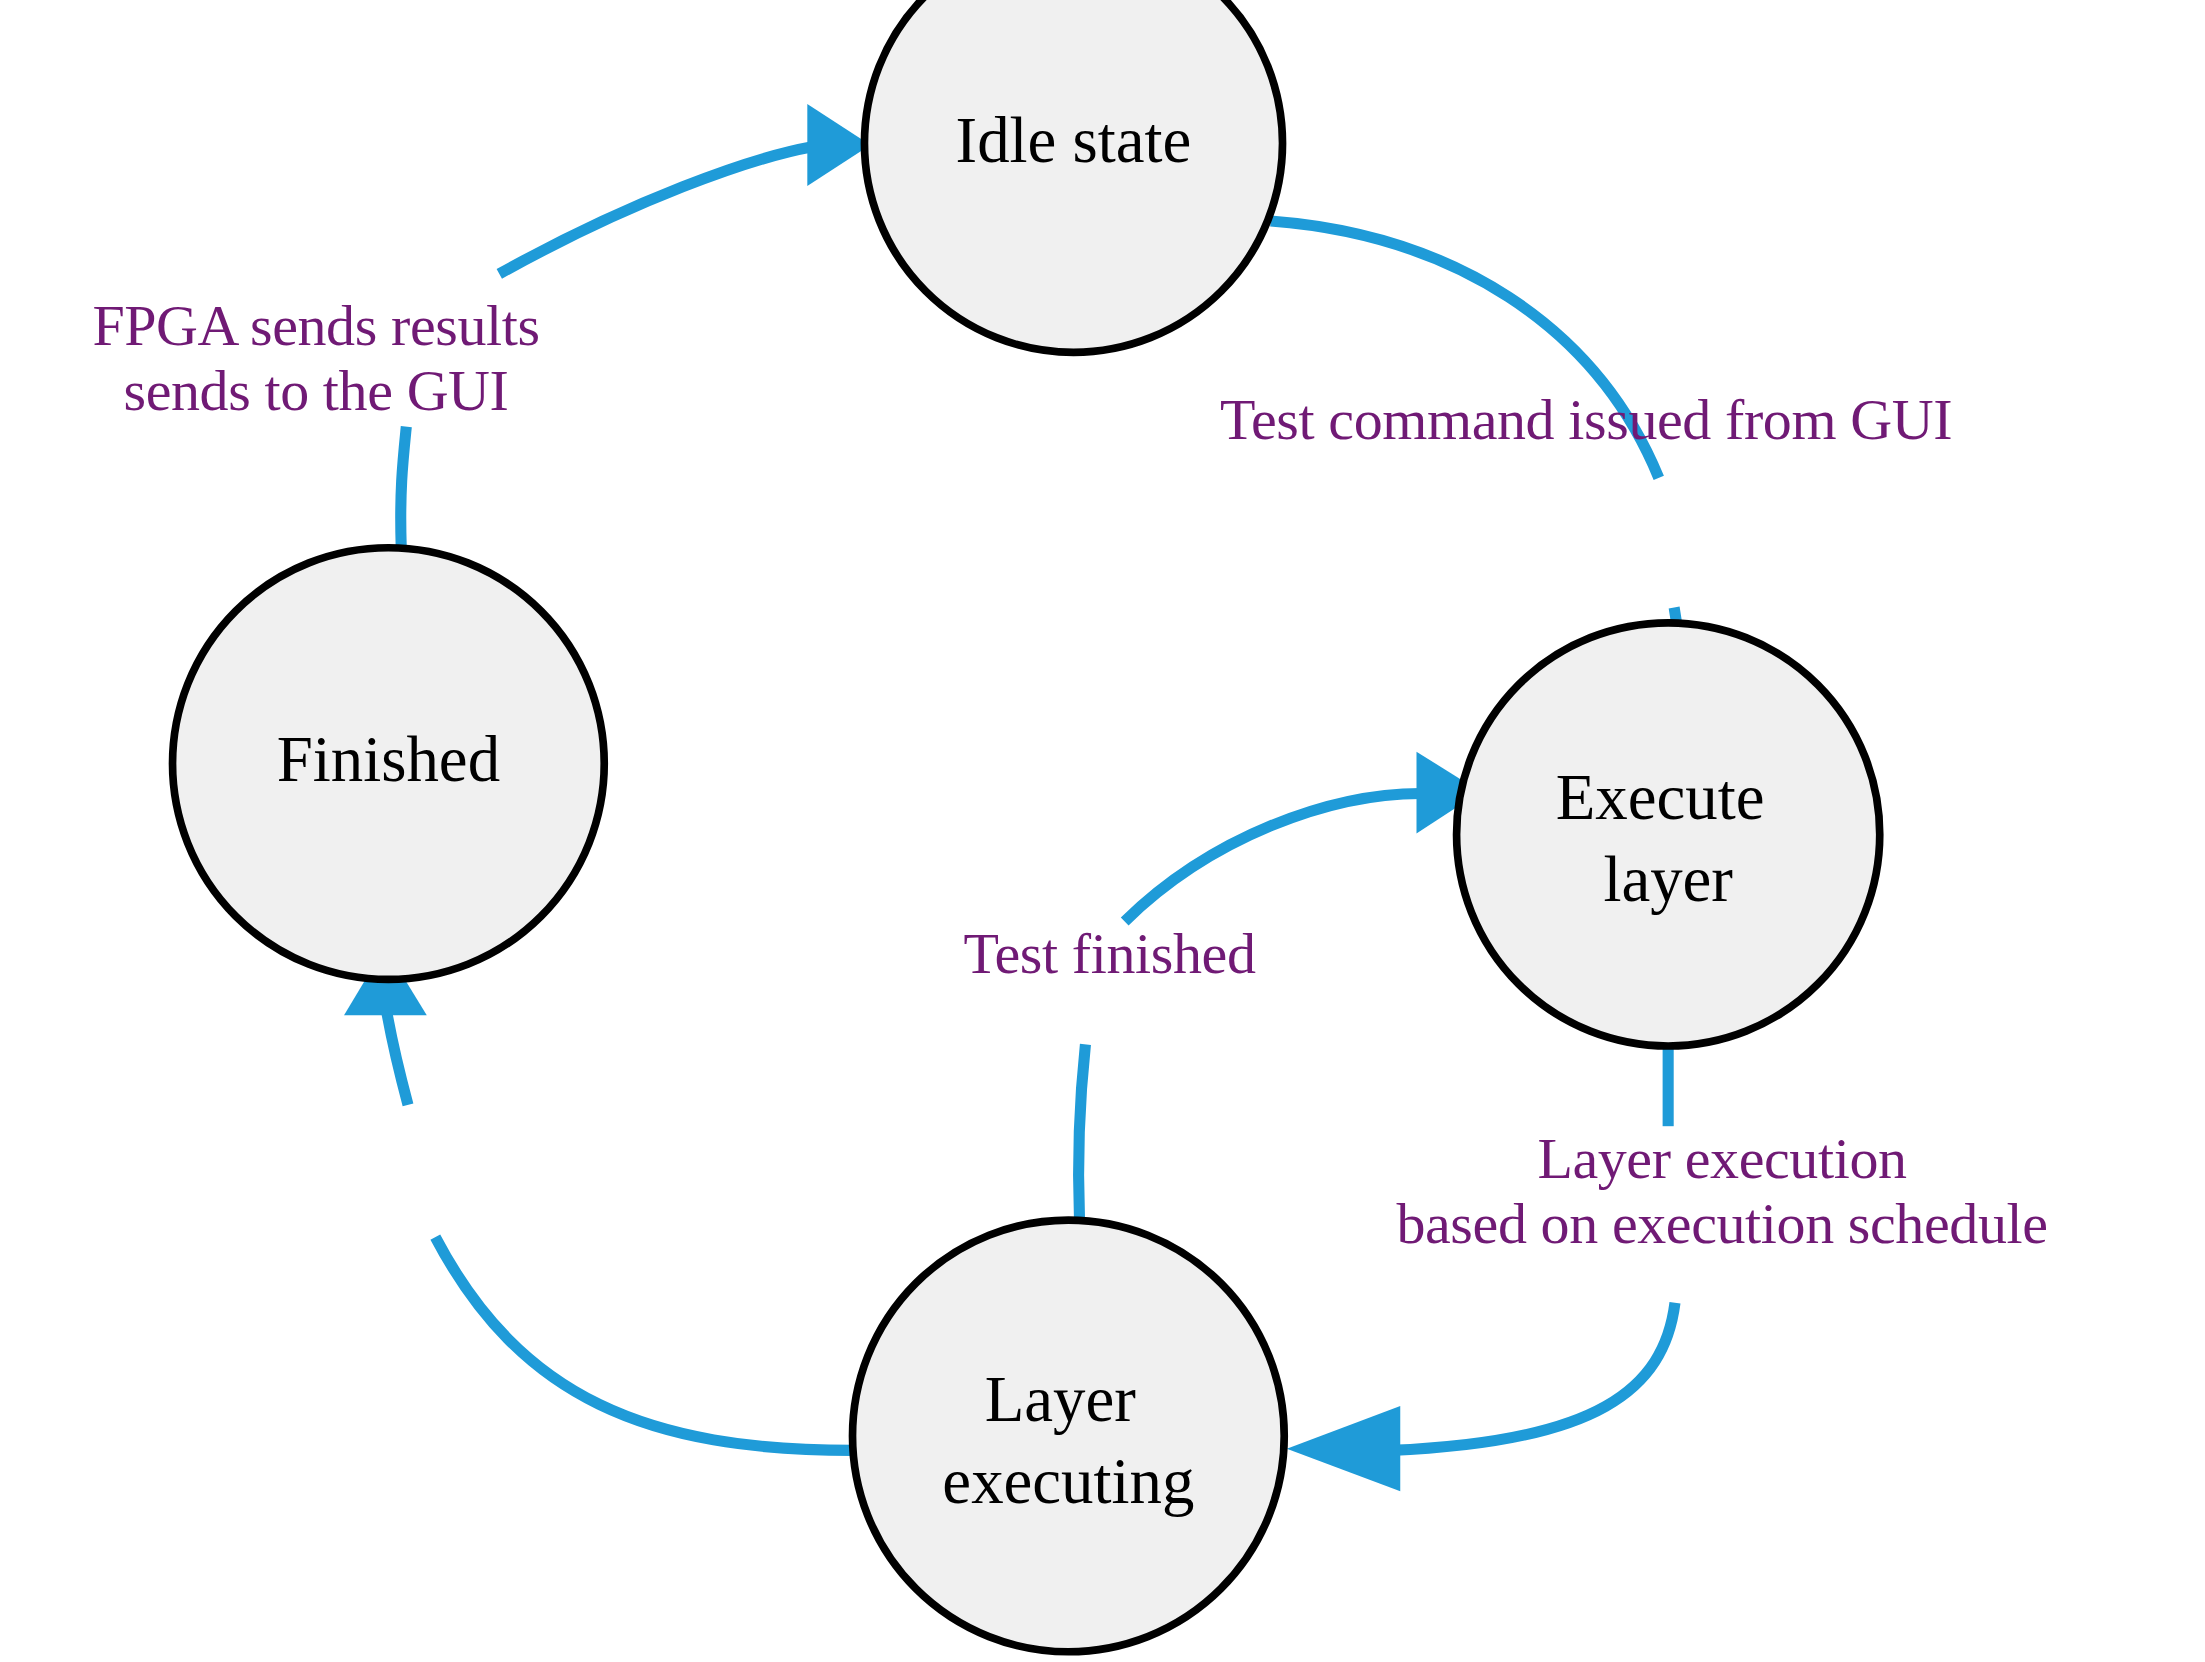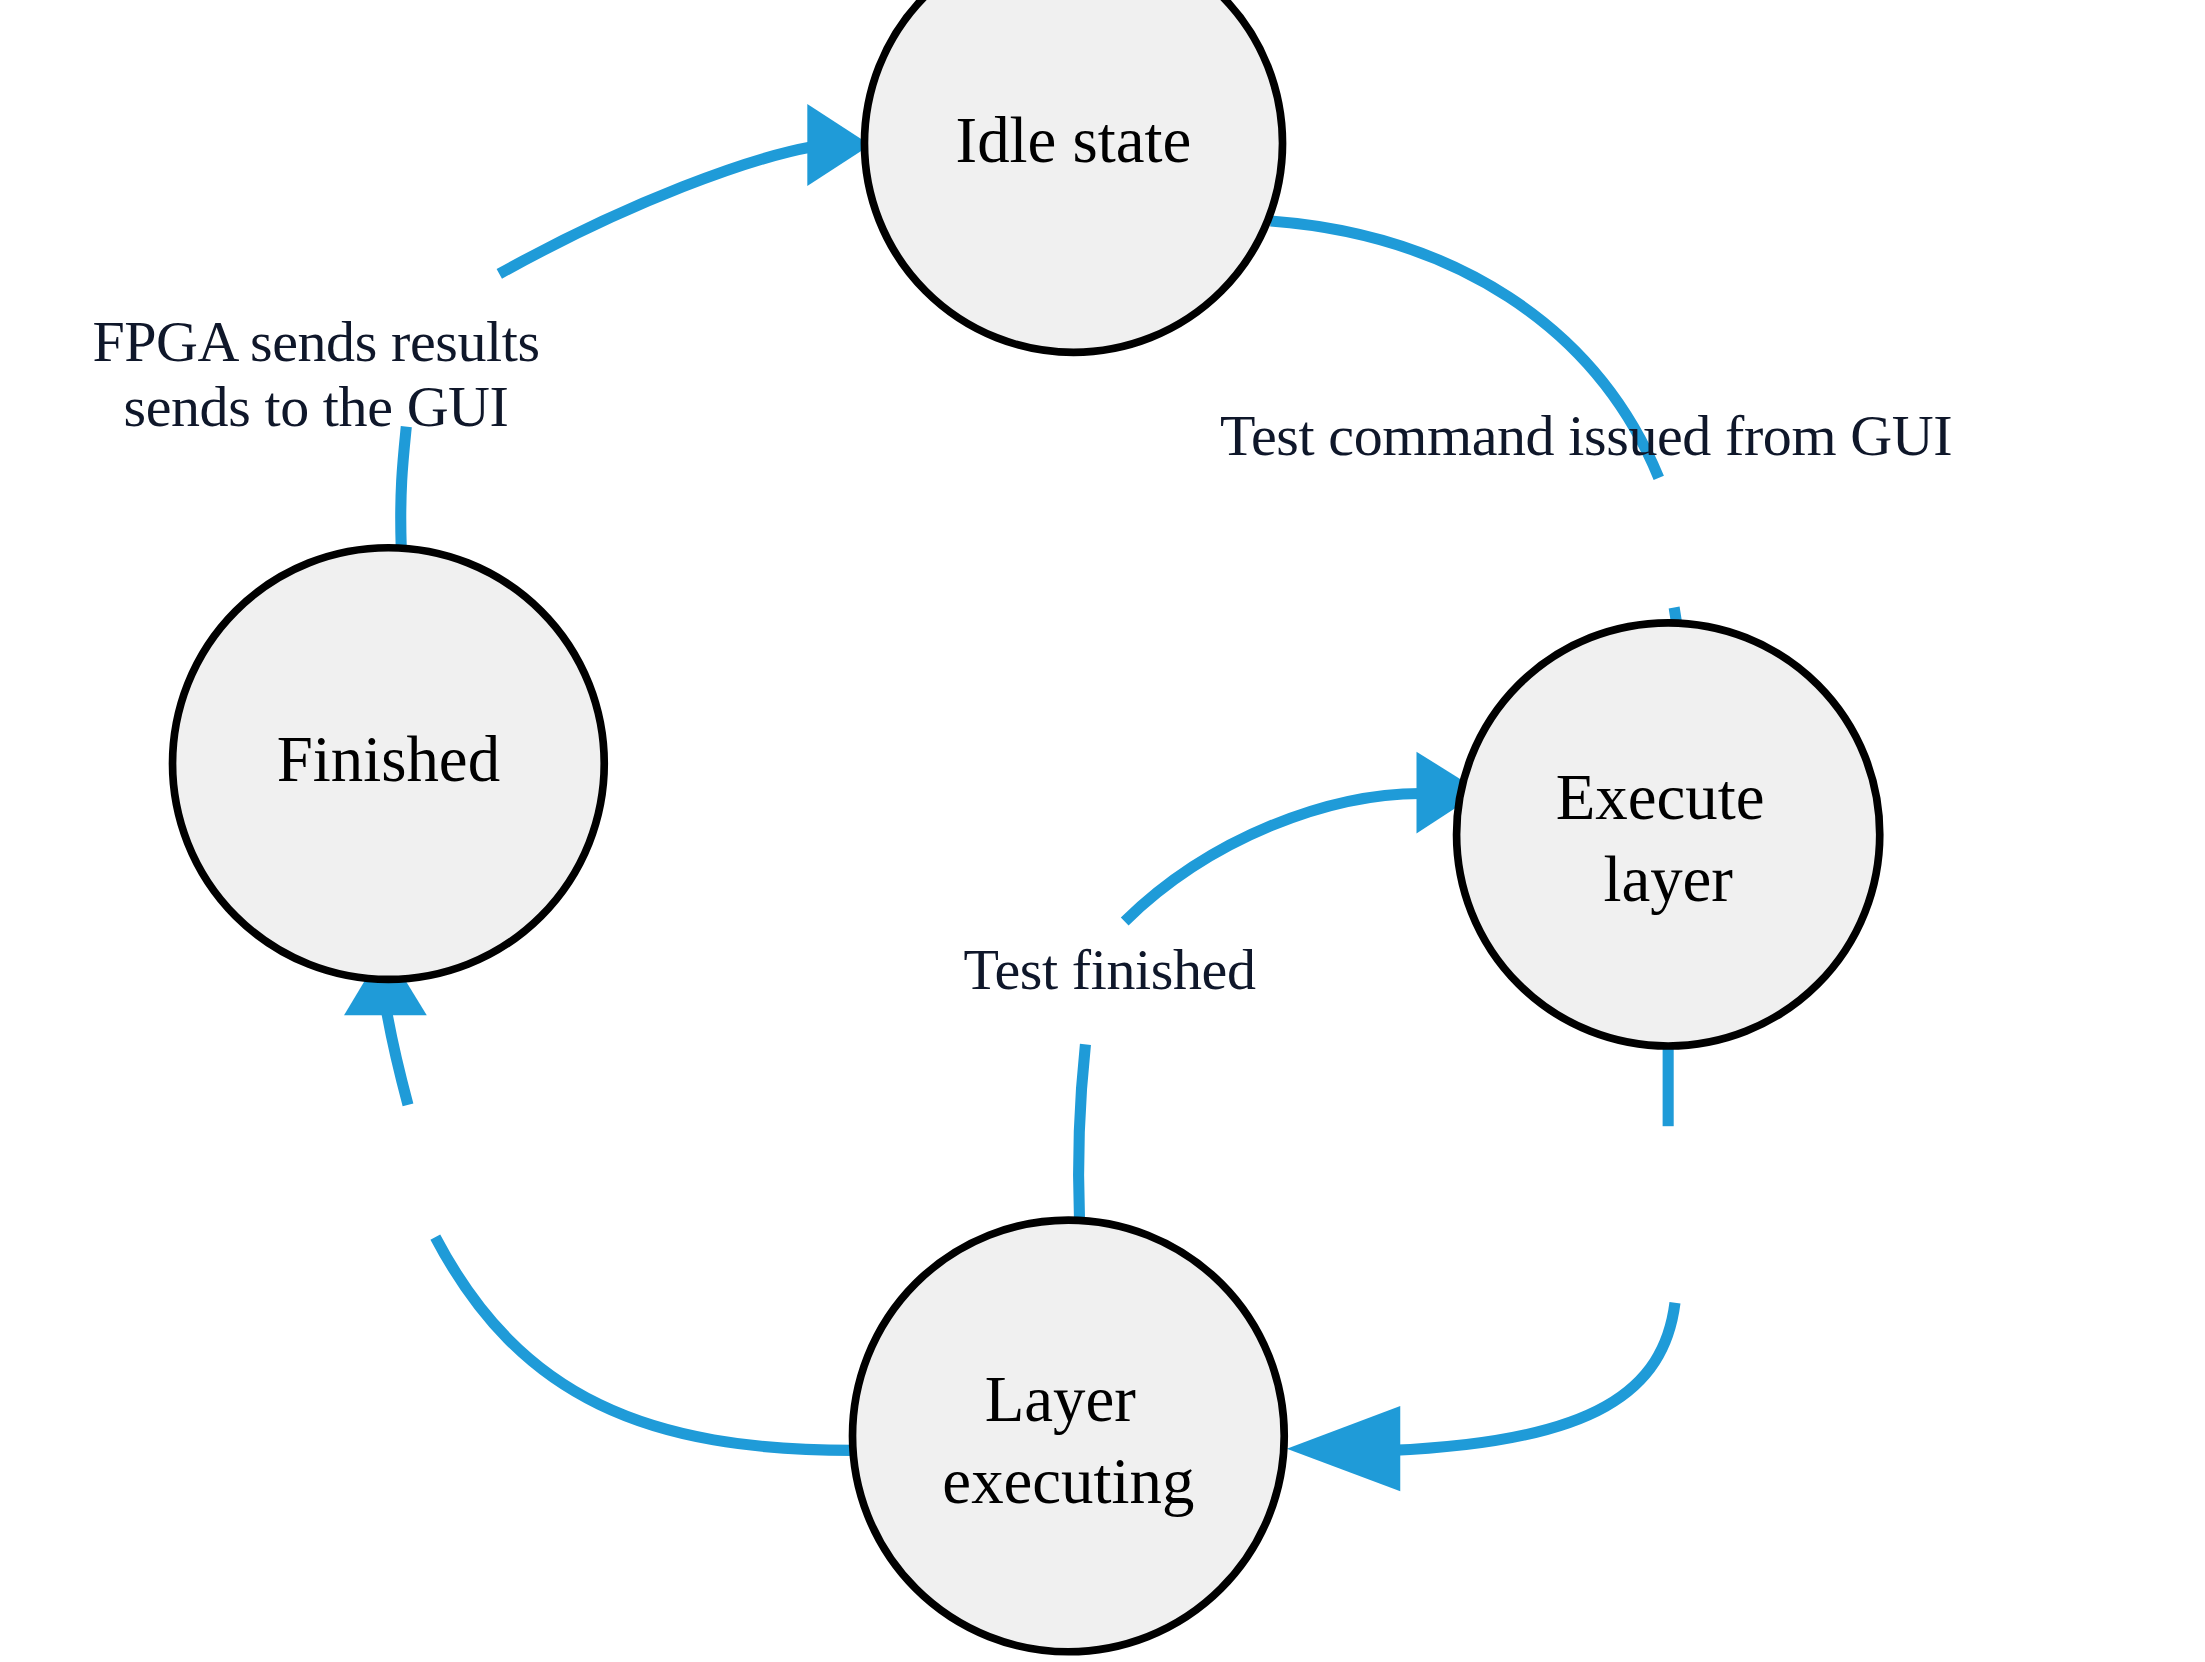--- a/index.html
+++ b/index.html
@@ -9,24 +9,24 @@
   svg#diagram{position:absolute;left:0;top:0;width:2205px;height:1662px;display:block;}
 
   .node-circle{fill:#f0f0f0;stroke:#000000;stroke-width:9;}
   .node-label{font-family:"Liberation Serif","DejaVu Serif",serif;
               fill:#000000;text-anchor:middle;dominant-baseline:middle;}
   .node-label tspan{font-family:"Liberation Serif","DejaVu Serif",serif;}
 
   .edge-path{fill:none;stroke:#1f9bd8;stroke-width:13;stroke-linecap:butt;}
   .edge-head{fill:#1f9bd8;stroke:none;}
 
-  .edge-label{position:absolute;color:#0f172a;text-align:center;
+  .edge-label{position:absolute;color:#701a75;text-align:center;
               font-family:"Liberation Serif","DejaVu Serif",serif;
               font-size:58px;line-height:1.12;white-space:nowrap;
-              letter-spacing:-0.4px;margin-top:16px;}
+              letter-spacing:-0.4px;}
 </style>
 </head>
 <body>
 
 <div id="stage">
 
   <svg id="diagram" viewBox="0 0 2584 1948">
 
     <g>
       <path class="edge-path" d="M 470 640 C 468 575 472 540 476 500"></path>
@@ -96,16 +96,20 @@
   </div>
 
   <div class="edge-label" style="left:1220px; top:388px; width:990px; text-align:left;">
     <div>Test command issued from GUI</div>
   </div>
 
   <div class="edge-label" style="left:862px; top:922px; width:495px;">
     <div>Test finished</div>
   </div>
 
+  <div class="edge-label" style="left:1242px; top:1127px; width:960px;">
+    <div>Layer execution</div>
+    <div>based on execution schedule</div>
+  </div>
 
 
 </div>
 
 
 </body></html>

